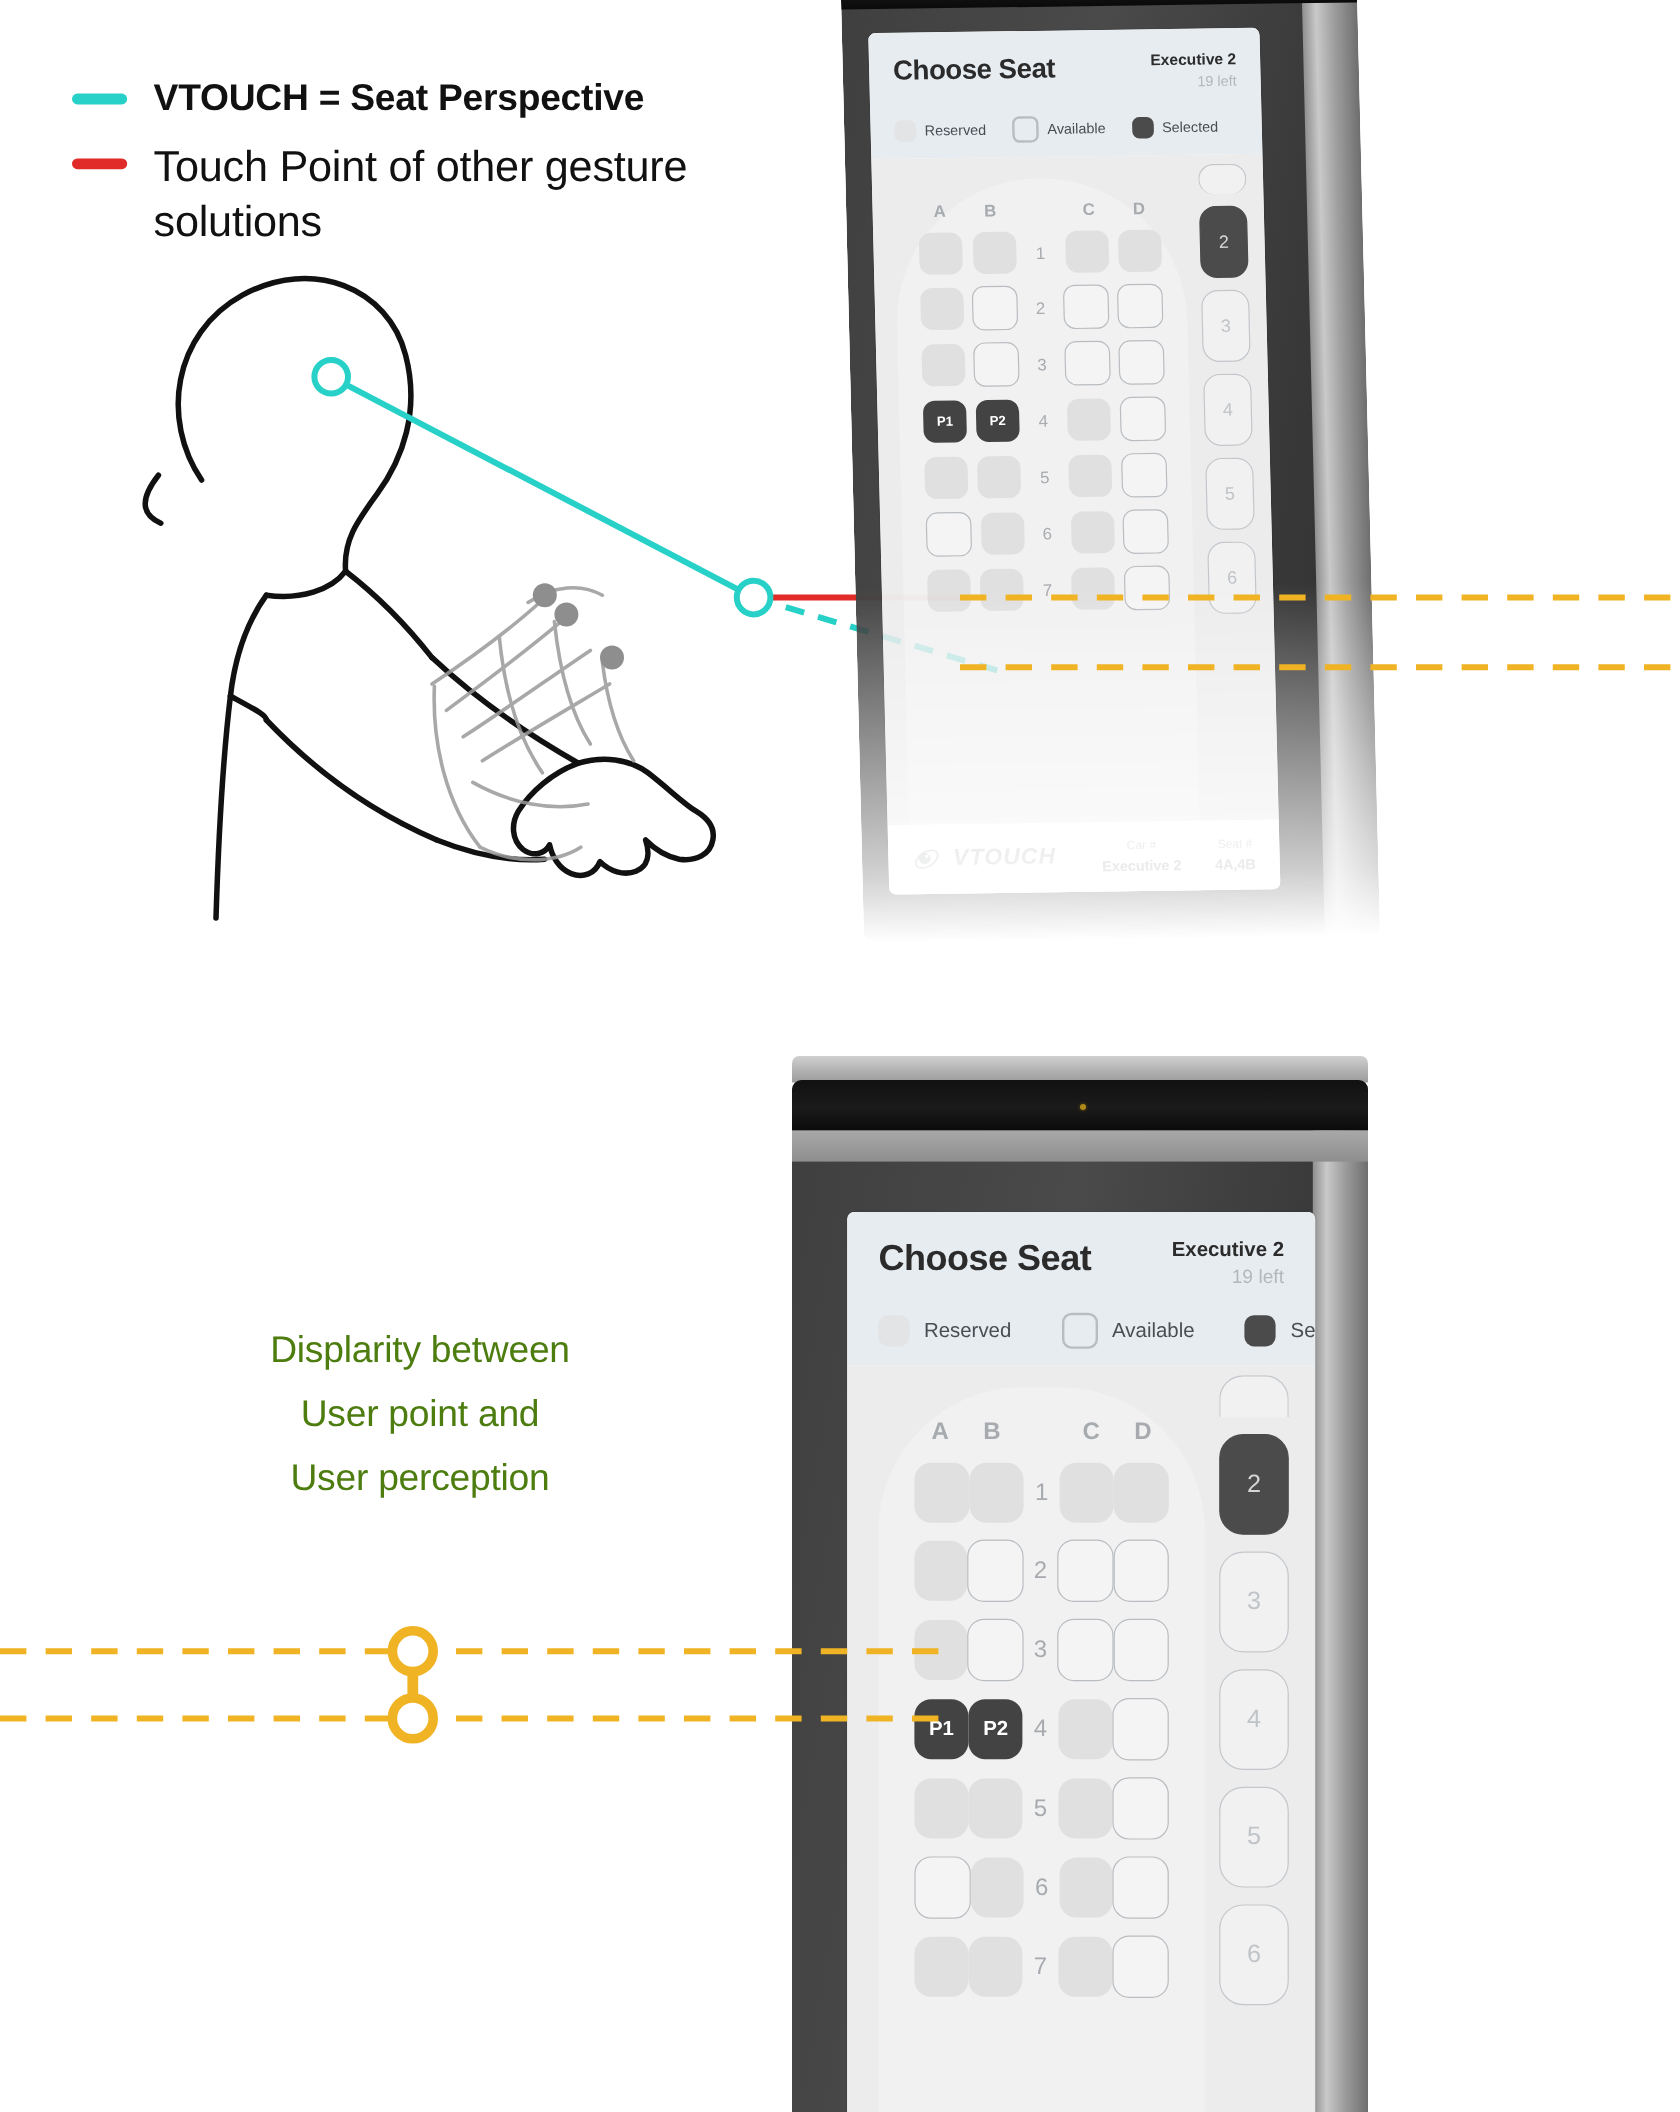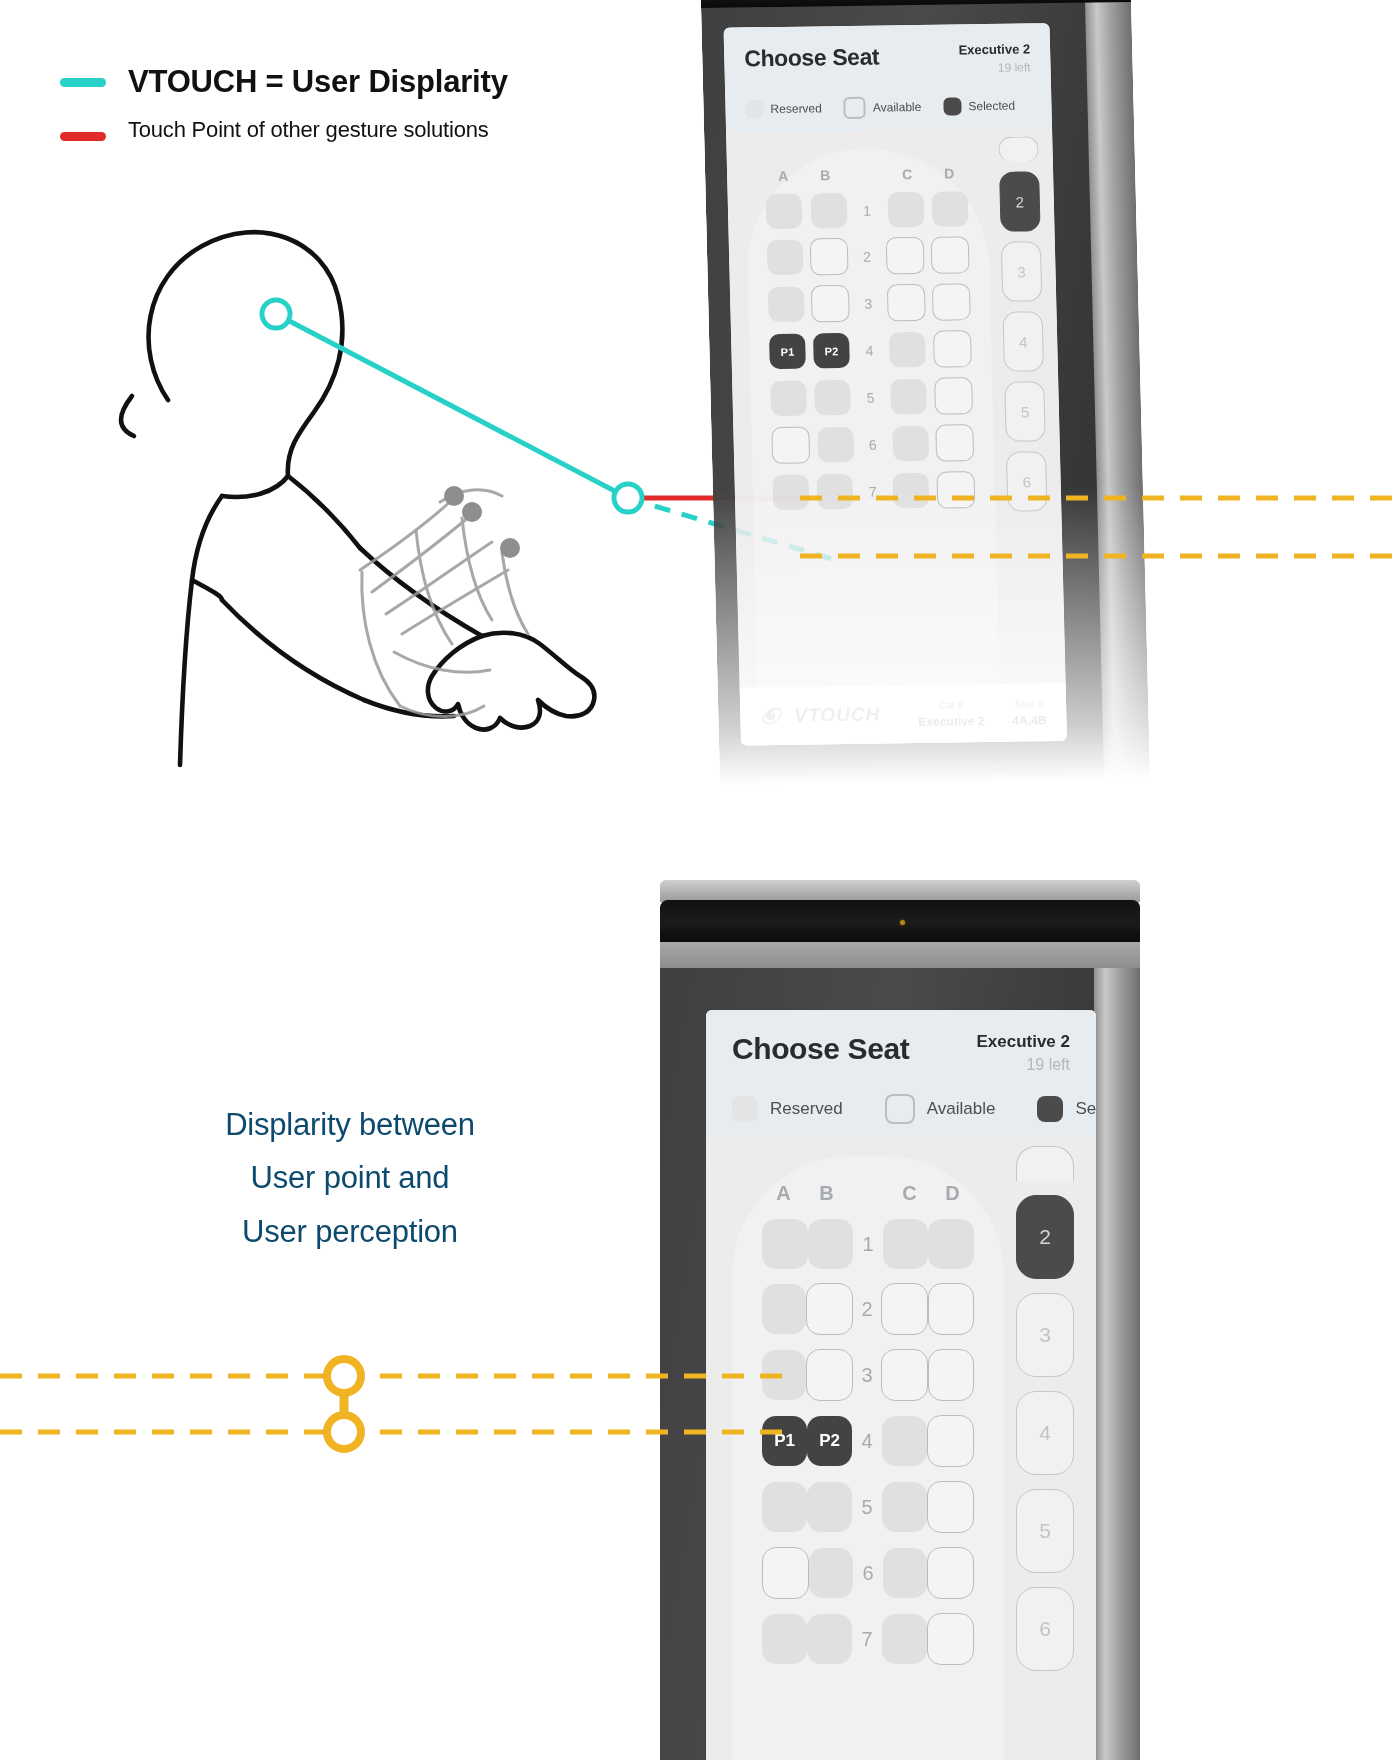--- a/index.html
+++ b/index.html
@@ -7,26 +7,26 @@
        font-family:"Liberation Sans","DejaVu Sans",sans-serif;color:#111;}
 
   .stage{position:absolute;left:0;top:0;width:1400px;height:1760px;}
 
   
   #legend{position:absolute;left:60px;top:62px;width:640px;}
   .legend-row{display:flex;align-items:flex-start;margin-bottom:14px;}
   .legend-dash{flex:0 0 auto;width:46px;height:9px;border-radius:5px;margin-top:16px;margin-right:22px;}
   .legend-dash.teal{background:#27d1c8;}
   .legend-dash.red{background:#e02b28;}
-  .legend-text{font-size:22px;line-height:1.28;letter-spacing:-0.2px;}
+  .legend-text{font-size:36px;line-height:1.28;letter-spacing:-0.2px;}
   .legend-text.bold{font-weight:bold;font-size:31px;}
 
   
   #caption{position:absolute;left:100px;top:1098px;width:500px;text-align:center;
-           font-size:31px;line-height:1.72;color:#0c4a6e;letter-spacing:-0.2px;}
+           font-size:31px;line-height:1.72;color:#4d7c0f;letter-spacing:-0.2px;}
 
   
   #person{position:absolute;left:110px;top:200px;width:600px;height:600px;}
 
   
   #rays{position:absolute;left:0;top:0;width:1400px;height:1760px;pointer-events:none;}
 
   
   #callouts{position:absolute;left:0;top:0;width:1400px;height:1760px;pointer-events:none;}
 
@@ -125,21 +125,21 @@
   #kiosk-bot .screen{left:46px;top:110px;width:390px;height:780px;}
 </style>
 </head>
 <body>
 
 <div class="stage">
 
   <div id="legend">
     <div class="legend-row">
       <span class="legend-dash teal"></span>
-      <span class="legend-text bold">VTOUCH = User Displarity</span>
+      <span class="legend-text bold">VTOUCH = Seat Perspective</span>
     </div>
     <div class="legend-row">
       <span class="legend-dash red"></span>
       <span class="legend-text">Touch Point of other gesture solutions</span>
     </div>
   </div>
 
   <svg id="person" viewBox="0 0 600 600">
     <g fill="none" stroke="#111" stroke-width="4.6" stroke-linecap="round" stroke-linejoin="round">
 

